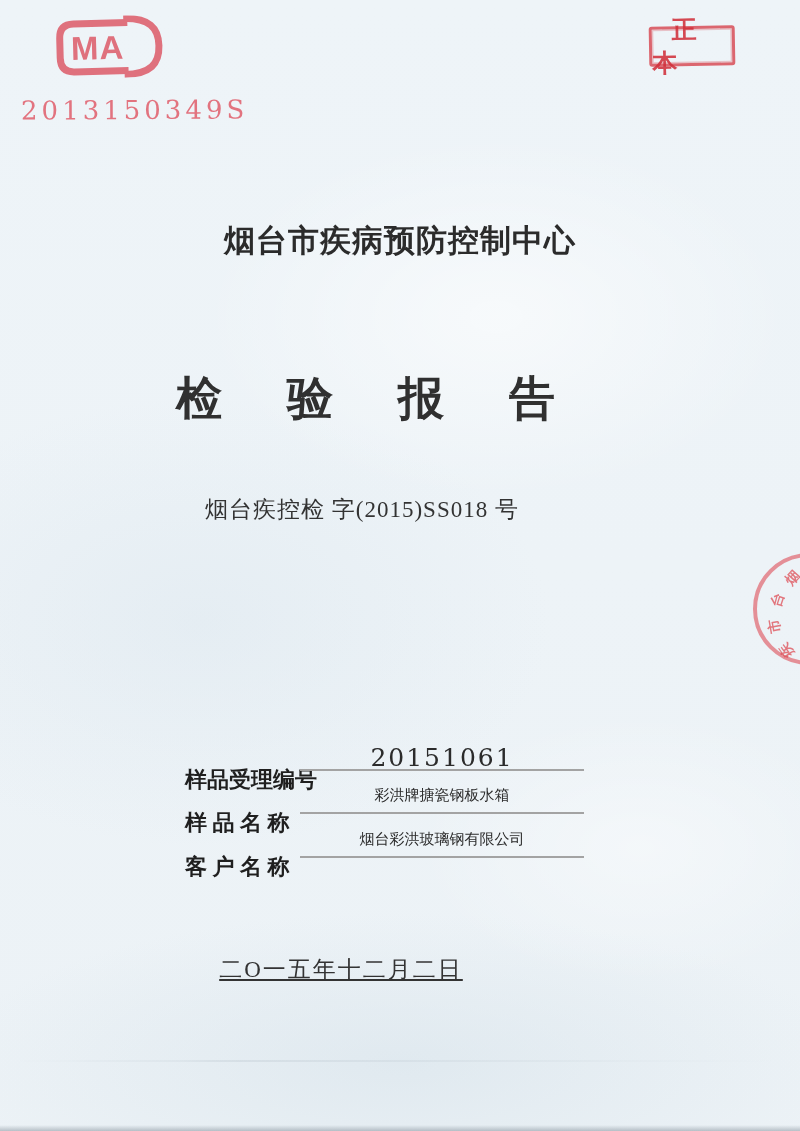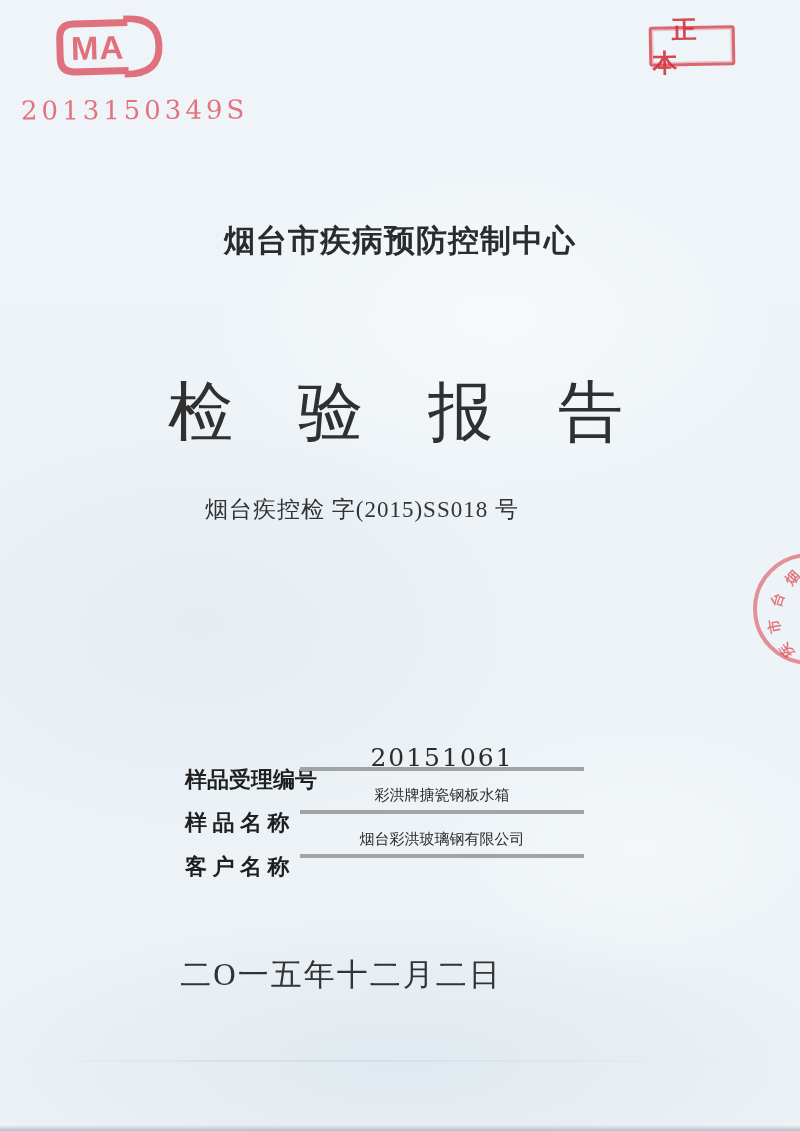--- a/index.html
+++ b/index.html
@@ -61,22 +61,22 @@
 
   
   .org-title {
     position: absolute; left: 0; top: 220px; width: 800px;
     text-align: center;
     font-size: 31px; font-weight: 600;
     letter-spacing: 1px;
     color: #2b2b2b;
   }
   .report-title {
-    position: absolute; left: 168px; top: 368px;
-    font-size: 65px; font-weight: 400;
+    position: absolute; left: 176px; top: 368px;
+    font-size: 46px; font-weight: 700;
     letter-spacing: 65px;
     white-space: nowrap;
     color: #303030;
   }
   .doc-number {
     position: absolute; left: 0; top: 494px; width: 704px;
     text-align: center; text-indent: 20px;
     font-size: 23px;
     letter-spacing: 1px;
     color: #333;
@@ -88,33 +88,34 @@
   .field-row.r1 { top: 789px; }
   .field-row.r2 { top: 833px; }
   .field-label {
     position: absolute; left: 0; top: 0;
     font-size: 22px; font-weight: 700;
     color: #1f1f1f; white-space: pre; margin-top: 19px;
   }
   .field-line {
     position: absolute; left: 115px; top: -3px;
     width: 284px; height: 28px;
-    border-bottom: 4px solid #a3a3a3;
+    border-bottom: 2px solid #a3a3a3;
     text-align: center;
   }
   .field-value {
     font-size: 15px; color: #2b2b2b; white-space: nowrap;
   }
   .r0 .field-value { font-family: "DejaVu Serif", serif; font-size: 25px; letter-spacing: 2px; }
 
   .report-date {
     position: absolute; left: 0; top: 954px; width: 636px;
     text-align: center; text-indent: 46px;
-    font-size: 31px; letter-spacing: 2px;
+    font-size: 23px; letter-spacing: 2px;
     color: #333;
+    text-decoration: underline;
   }
 
   
   .scan-bottom-edge {
     position: absolute; left: 0; bottom: 0; width: 800px; height: 6px;
     background: linear-gradient(to bottom, rgba(130,142,152,0), rgba(130,142,152,0.5));
   }
   .scan-crease {
     position: absolute; left: 0; top: 1060px; width: 800px; height: 2px;
     background: linear-gradient(to right, rgba(170,182,192,0.0), rgba(170,182,192,0.25) 30%, rgba(170,182,192,0.1) 70%, rgba(170,182,192,0.0));

